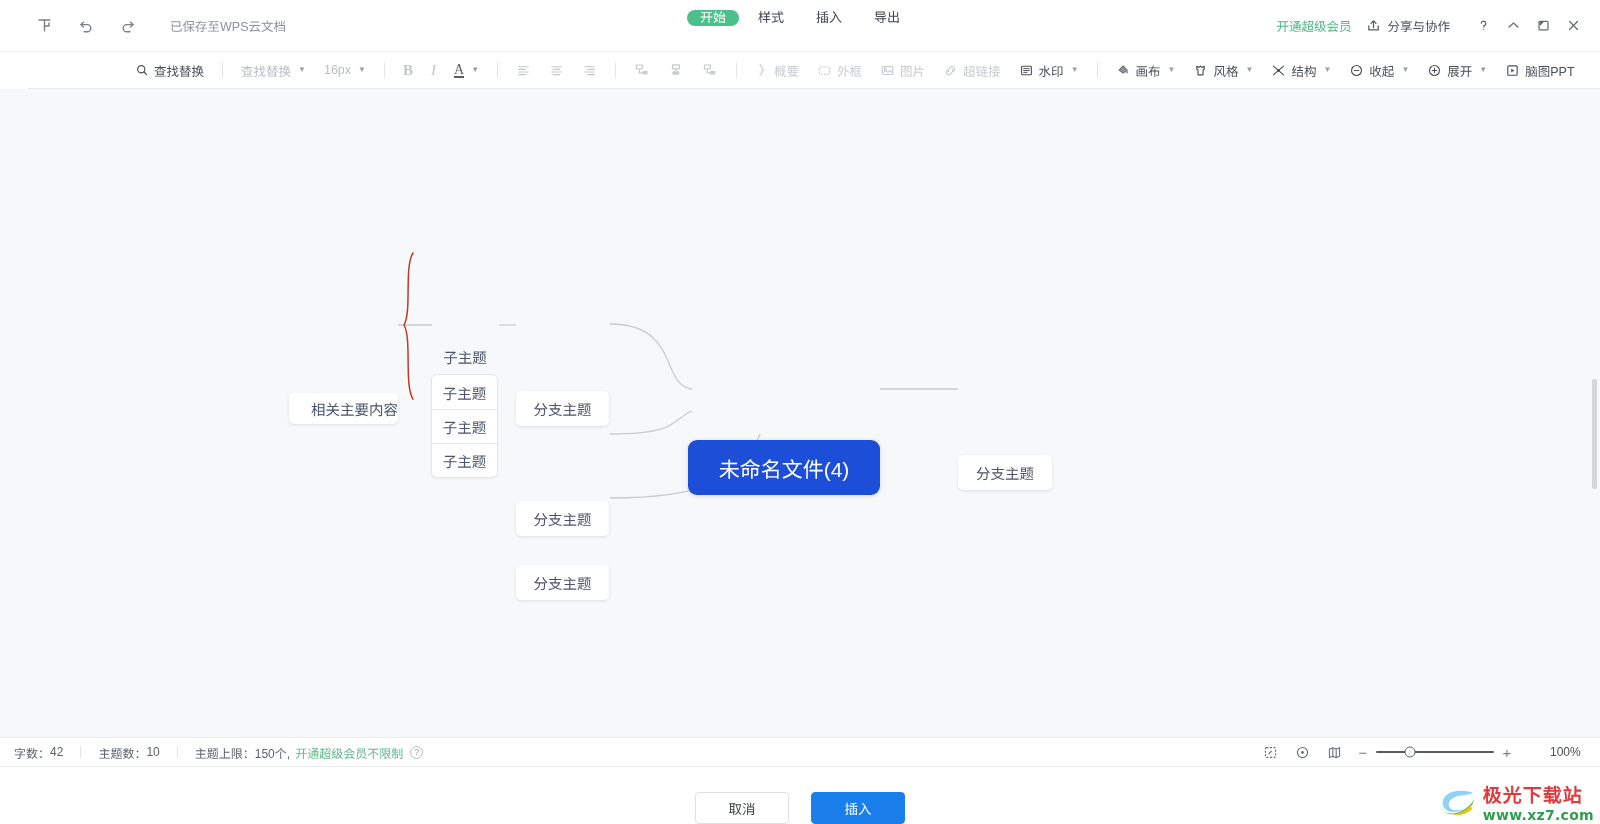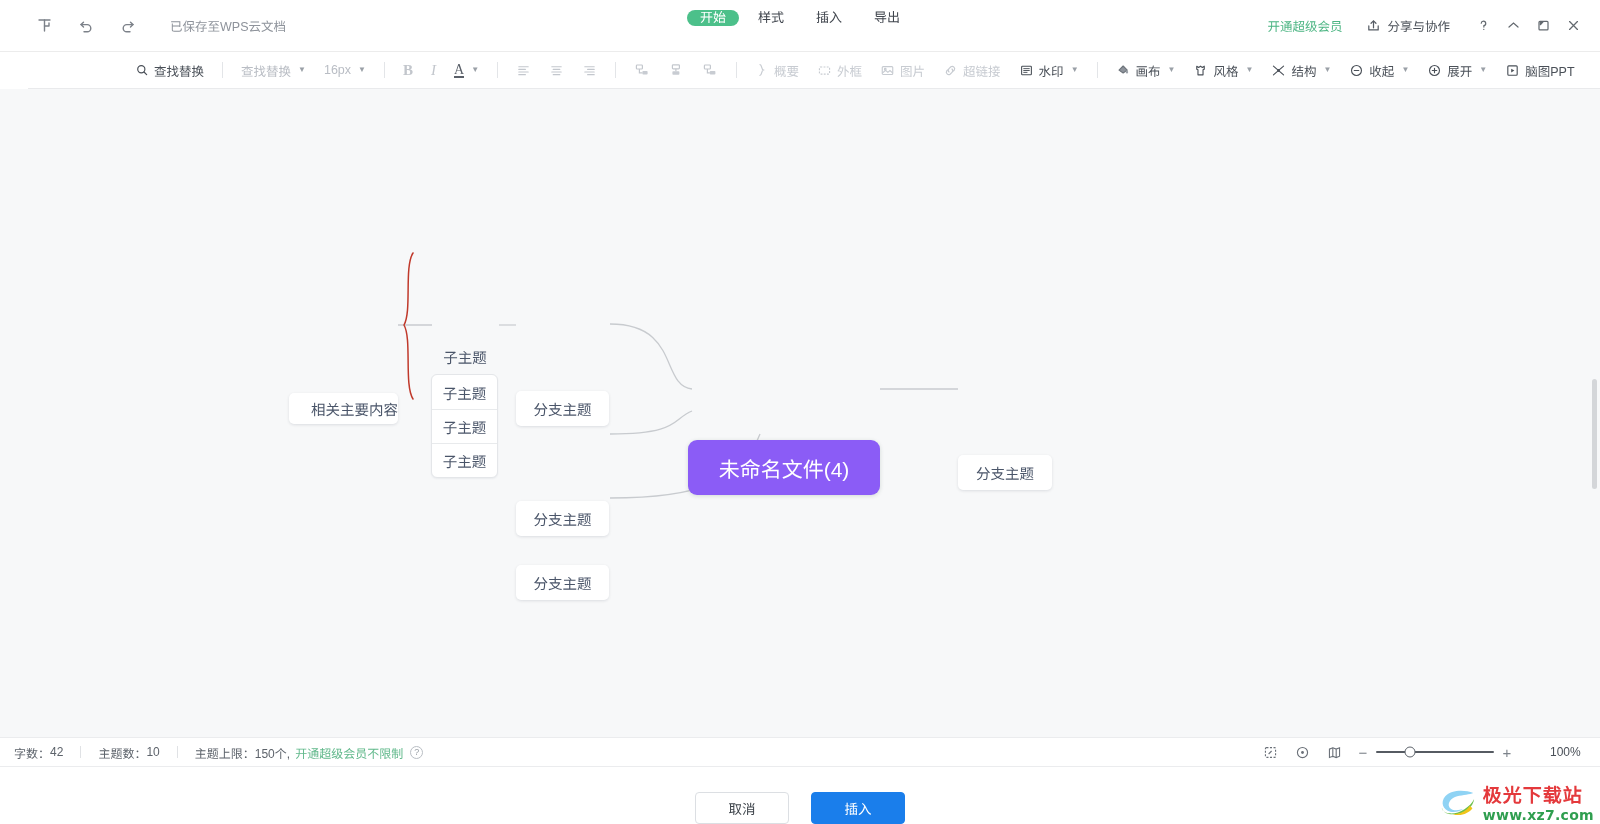--- a/index.html
+++ b/index.html
@@ -38,21 +38,21 @@
   }
   .tab {
     pointer-events: auto;
     font-size: 13px; color: #41464e; padding: 0 13px; border-radius: 13px;
     cursor: pointer; white-space: nowrap; line-height: 16px;
   }
   .tab.active { background: #4cc08a; color: #ffffff; }
   .tb-right {
     margin-left: auto; display: flex; align-items: center; gap: 0px; padding-right: 12px;
   }
-  .vip-link { font-size: 12.5px; color: #4cb583; cursor: pointer; margin-right: 24px; white-space: nowrap; }
+  .vip-link { font-size: 12.5px; color: #4cb583; cursor: pointer; margin-right: 15px; white-space: nowrap; }
   .share {
     display: flex; gap: 6px; font-size: 12.5px; color: #494f57;
     cursor: pointer; margin-right: 18px; white-space: nowrap;
   }
   .win-btn {
     width: 30px; height: 26px; display: inline-flex; align-items: center; justify-content: center;
     color: #63696f; cursor: pointer;
   }
 
   
@@ -93,21 +93,21 @@
     background: #ffffff;
     border-radius: 5px;
     box-shadow: 0 1px 3px rgba(25,35,60,.12);
     display: flex; align-items: center; justify-content: center;
     color: #4a5569;
     font-size: 14.5px;
     cursor: pointer;
     white-space: nowrap;
   }
   .node.root {
-    background: #8b5cf6; color: #fff; font-size: 21px; border-radius: 9px;
+    background: #1d4ed8; color: #fff; font-size: 21px; border-radius: 9px;
     box-shadow: 0 1px 4px rgba(25,60,40,.16);
   }
   .node.plain {
     box-shadow: none; background: transparent;
   }
   .sub-stack {
     position: absolute;
     border: 1px solid #e4e6e9;
     border-radius: 6px;
     background: #ffffff;

